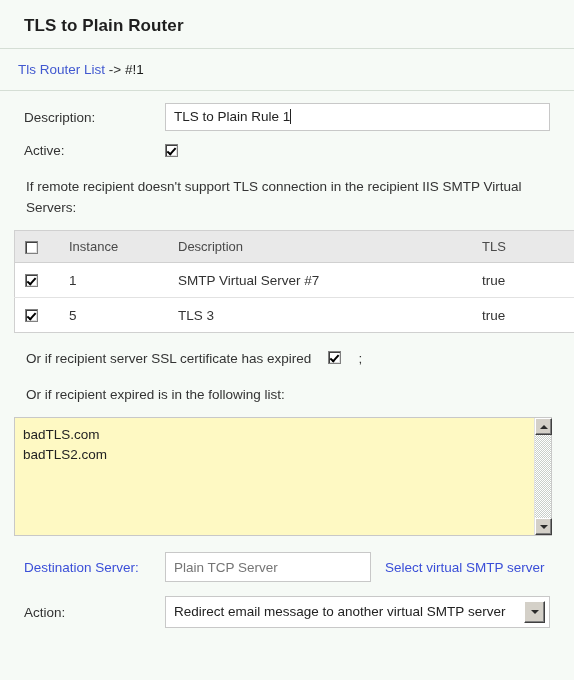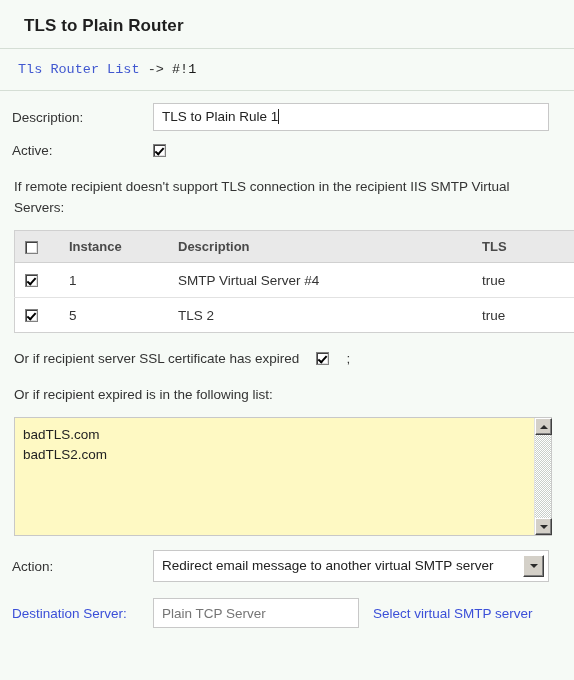--- a/index.html
+++ b/index.html
@@ -33,40 +33,39 @@
     color: #1f1f1f;
     letter-spacing: 0.1px;
   }
   .divider {
     height: 1px;
     background: #d5ded5;
     margin: 0;
   }
   .breadcrumb-band {
     padding: 13px 8px 13px 18px;
-    font-family: Liberation Mono, monospace;
   }
   .breadcrumb {
     font-size: 13.5px;
     color: #3b4fd8;
   }
   .breadcrumb .crumb-link {
     color: #4158d0;
     text-decoration: none;
   }
   .breadcrumb .crumb-sep {
     color: #333;
   }
   .breadcrumb .crumb-current {
     color: #1a1a1a;
   }
 
   
   .form-area {
-    padding: 0 12px;
+    padding: 0 24px;
   }
   .row {
     display: flex;
     align-items: center;
   }
   .row-desc { margin-top: 12px; }
   .row-active { margin-top: 12px; }
 
   .label {
     width: 141px;
@@ -124,39 +123,38 @@
   
   .para {
     font-size: 13.5px;
     color: #333;
     line-height: 21px;
     margin: 18px 0 0 2px;
     max-width: 530px;
   }
   .para-inline {
     display: flex;
-    align-items: center;
     gap: 17px;
     margin: 18px 0 0 2px;
     font-size: 13.5px;
     color: #333;
   }
 
   
   .vs-table {
     margin: 12px 0 0 14px;
     width: 538px;
     border-collapse: collapse;
     border: 1px solid #d0d0d0;
     background: #ffffff;
     table-layout: fixed;
   }
   .vs-table th {
     background: #e9e9e9;
-    font-weight: bold;
+    font-weight: normal;
     font-size: 13px;
     color: #4a4a4a;
     text-align: left;
     height: 31px;
     padding: 0;
     border-bottom: 1px solid #d0d0d0;
   }
   .vs-table td {
     height: 34px;
     padding: 0;
@@ -348,29 +346,29 @@
         <th class="col-desc">Description</th>
         <th class="col-tls">TLS</th>
       </tr>
     </thead>
     <tbody>
       <tr>
         <td class="col-check">
           <span class="wincheck checked"></span>
         </td>
         <td class="col-inst">1</td>
-        <td class="col-desc">SMTP Virtual Server #4</td>
+        <td class="col-desc">SMTP Virtual Server #7</td>
         <td class="col-tls">true</td>
       </tr>
       <tr>
         <td class="col-check">
           <span class="wincheck checked"></span>
         </td>
         <td class="col-inst">5</td>
-        <td class="col-desc">TLS 2</td>
+        <td class="col-desc">TLS 3</td>
         <td class="col-tls">true</td>
       </tr>
     </tbody>
   </table>
 
   <div class="form-area">
 
     <div class="para-inline">
       <span>Or if recipient server SSL certificate has expired</span>
       <span class="wincheck checked"></span>
@@ -388,29 +386,29 @@
           <span class="sb-arrow"></span>
         </div>
       <div class="sb-btn sb-down">
           <span class="sb-arrow"></span>
         </div>
     </div>
   </div>
 
   <div class="form-area">
 
+    <div class="row row-dest">
+      <div class="label-link">Destination Server:</div>
+      <input class="dest-input" type="text" placeholder="Plain TCP Server" style="">
+      <span class="dest-link">Select virtual SMTP server</span>
+    </div>
+
     <div class="row row-action">
       <div class="label">Action:</div>
       <div class="select-box">
         <span>Redirect email message to another virtual SMTP server</span>
         <span class="select-arrow"></span>
       </div>
     </div>
 
-    <div class="row row-dest">
-      <div class="label-link">Destination Server:</div>
-      <input class="dest-input" type="text" placeholder="Plain TCP Server" style="">
-      <span class="dest-link">Select virtual SMTP server</span>
-    </div>
-
   </div>
 
 </div>
 
 </body></html>

